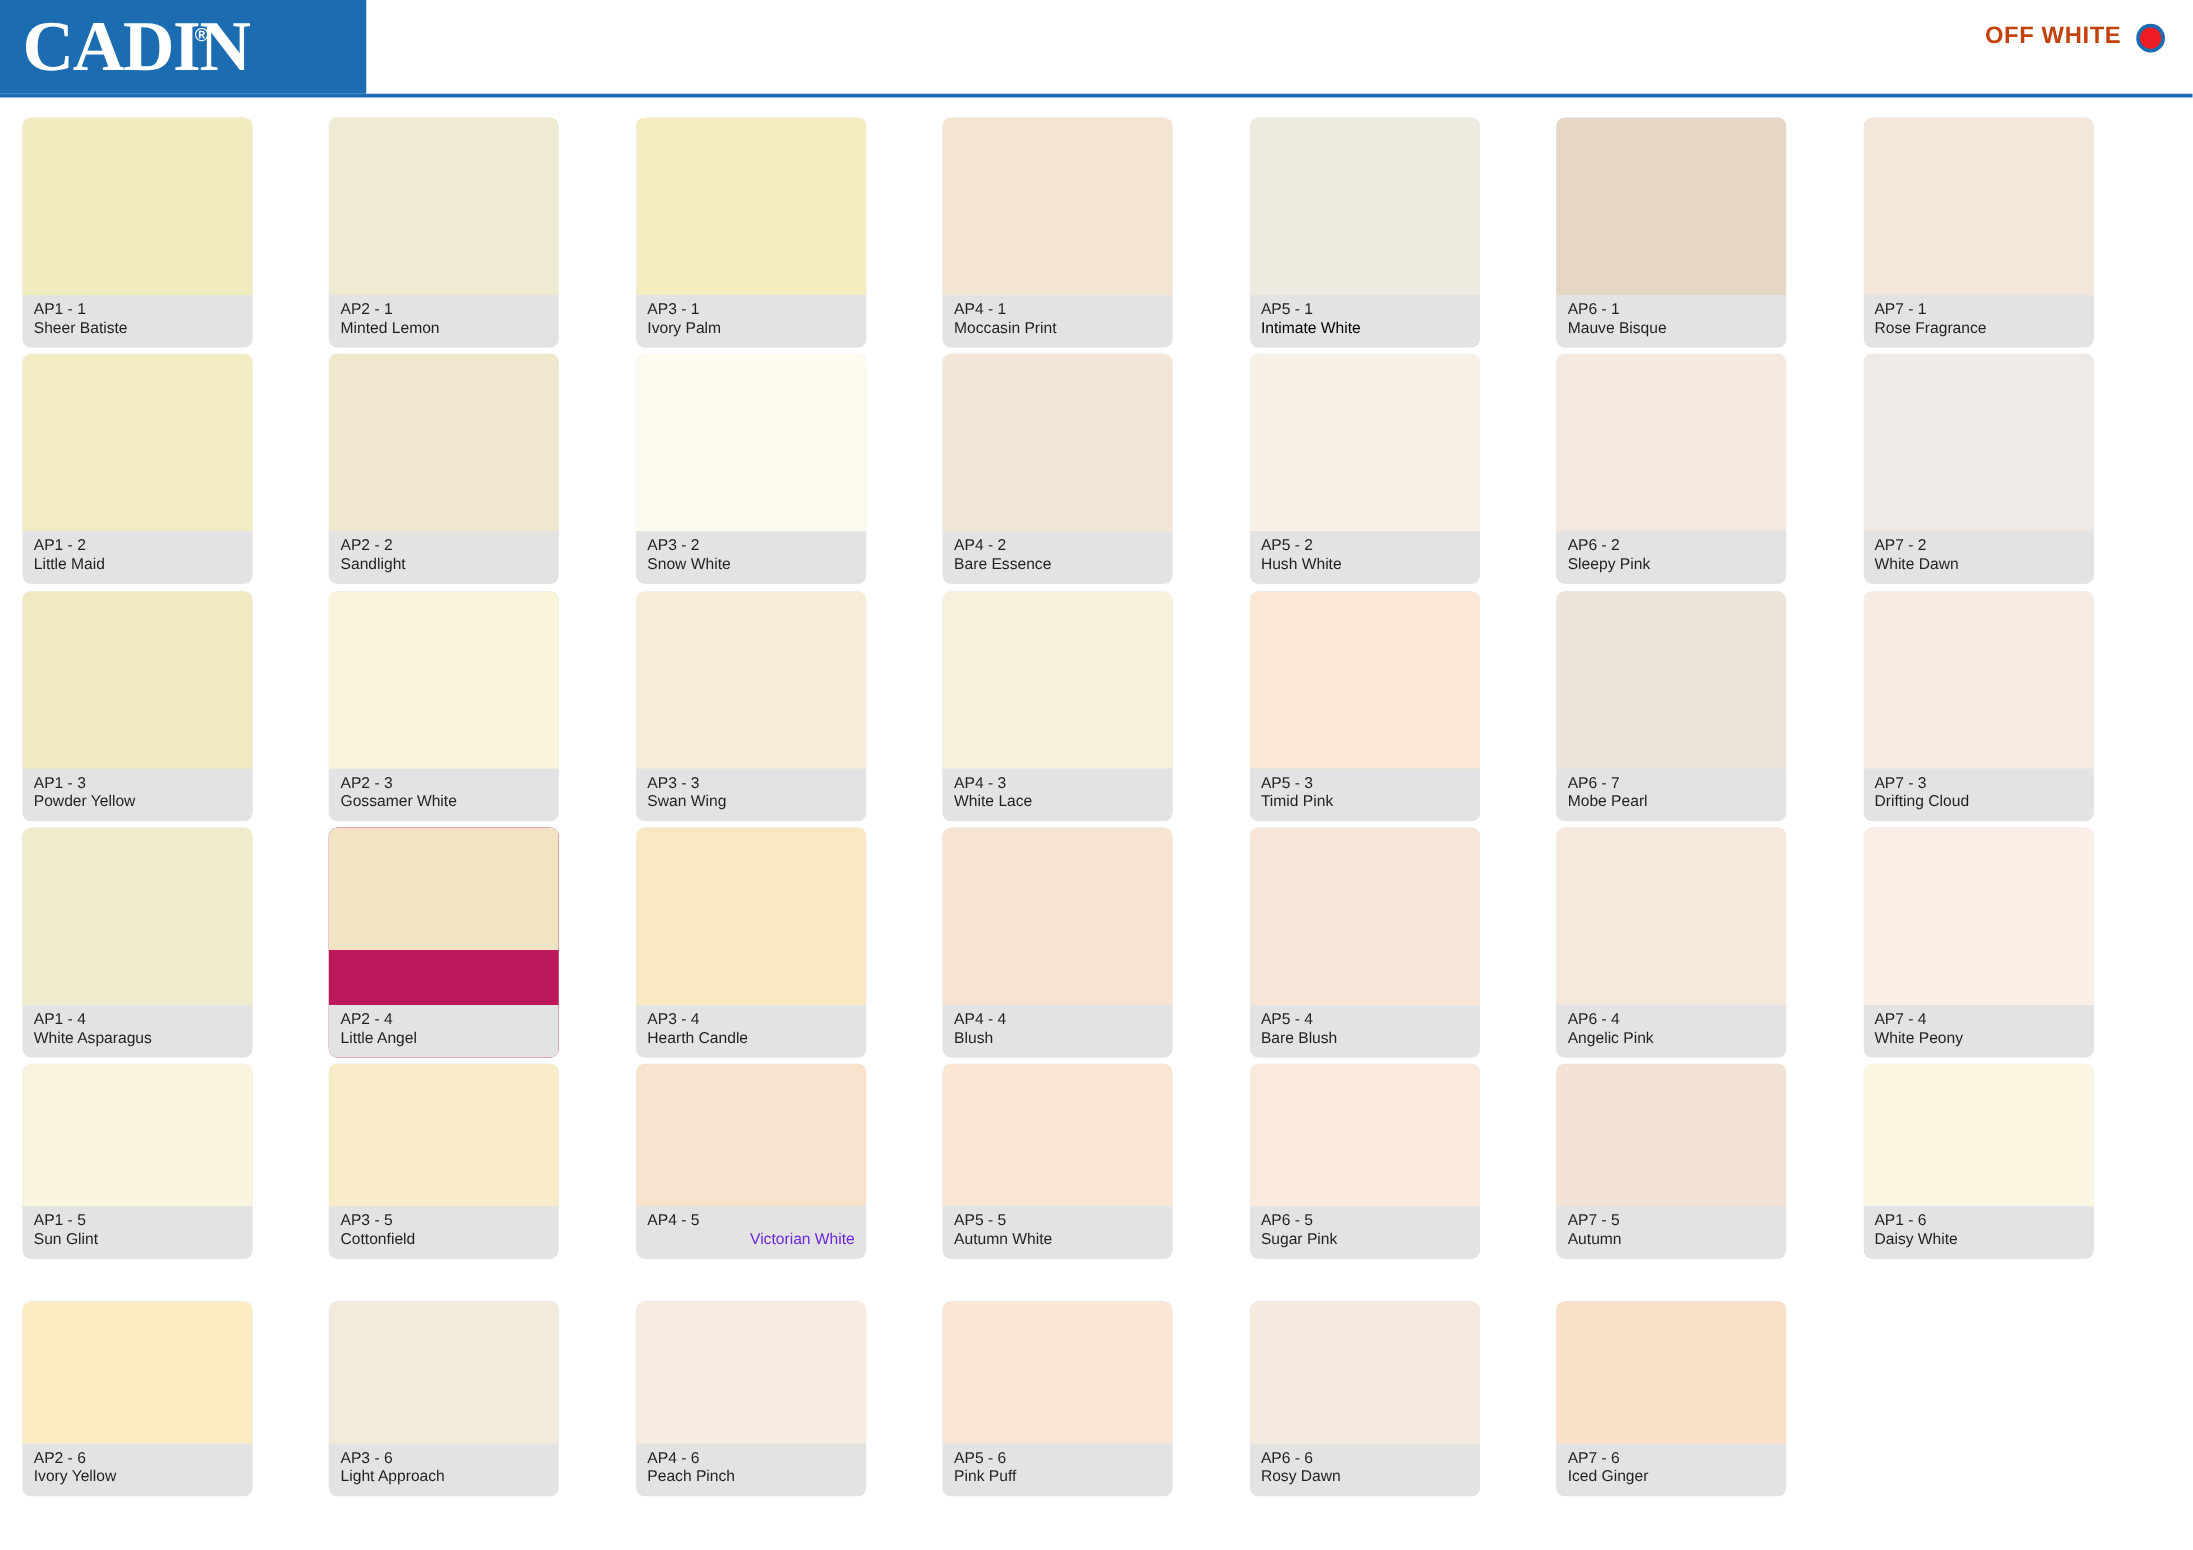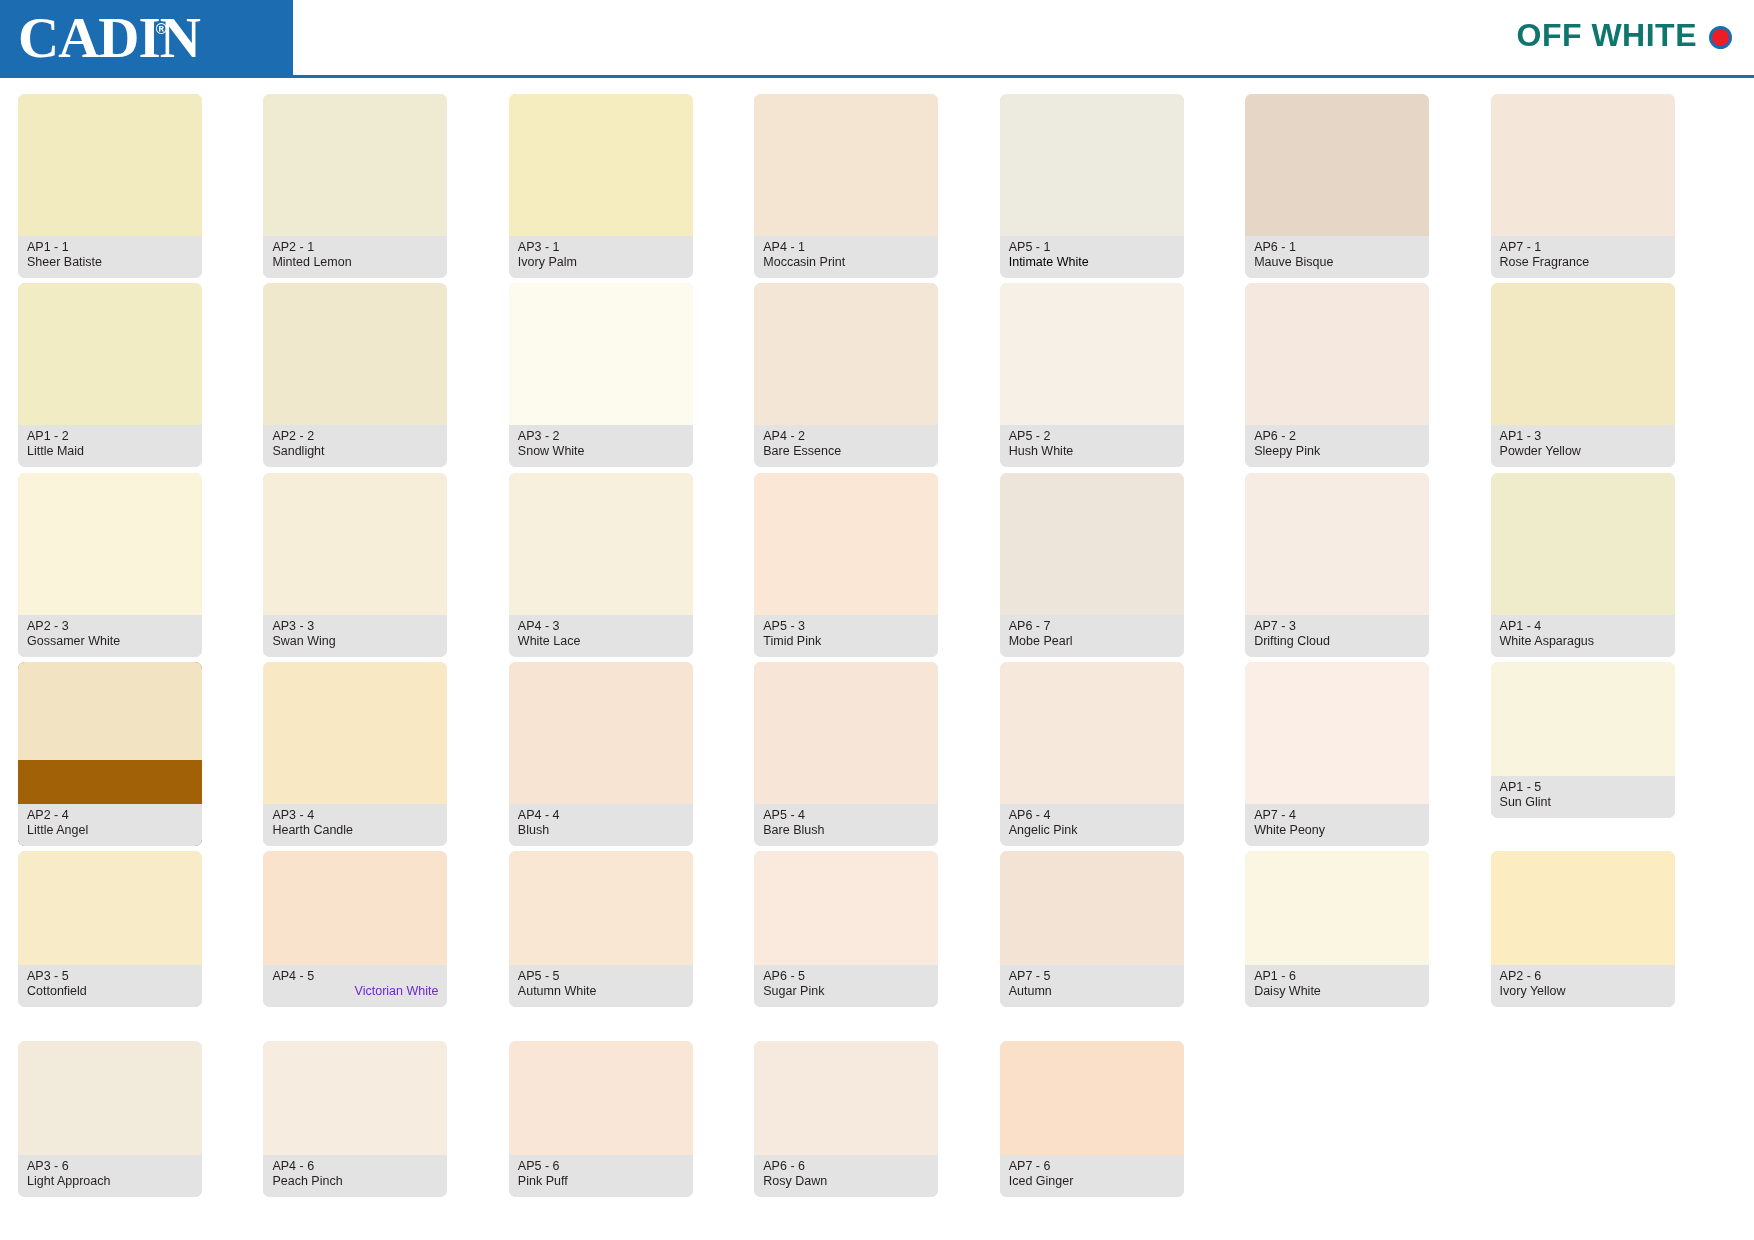--- a/index.html
+++ b/index.html
@@ -58,22 +58,22 @@
     position: absolute;
     right: 22px;
     top: 17px;
     display: flex;
     align-items: center;
     gap: 12px;
   }
   #header-title {
     font-family: "Liberation Sans", sans-serif;
     font-weight: bold;
-    font-size: 32px;
-    color: #0f766e;
+    font-size: 19px;
+    color: #c2410c;
     letter-spacing: 0.5px;
     text-align: right;
   }
   #header-dot {
     width: 23px;
     height: 23px;
     border-radius: 50%;
     border: 3px solid #1b6cb0;
     background: #ee1c25;
     box-sizing: border-box;
@@ -266,20 +266,29 @@
     </div>
     <div class="swatch-cell row-2">
       <div class="swatch" style="background: rgb(227, 227, 227);">
         <div class="swatch-color" style="background: rgb(245, 232, 222);"></div>
         <div class="swatch-label" style="background: rgb(227, 227, 227);">
           <div class="swatch-code" style="color: rgb(35, 31, 32);">AP6 - 2</div>
           <div class="swatch-name" style="color: rgb(35, 31, 32);">Sleepy Pink</div>
         </div>
       </div>
     </div>
+    <div class="swatch-cell row-2">
+      <div class="swatch" style="background: rgb(227, 227, 227);">
+        <div class="swatch-color" style="background: rgb(239, 234, 230);"></div>
+        <div class="swatch-label" style="background: rgb(227, 227, 227);">
+          <div class="swatch-code" style="color: rgb(35, 31, 32);">AP7 - 2</div>
+          <div class="swatch-name" style="color: rgb(35, 31, 32);">White Dawn</div>
+        </div>
+      </div>
+    </div>
     <div class="swatch-cell row-3">
       <div class="swatch" style="background: rgb(227, 227, 227);">
         <div class="swatch-color" style="background: rgb(242, 233, 194);"></div>
         <div class="swatch-label" style="background: rgb(227, 227, 227);">
           <div class="swatch-code" style="color: rgb(35, 31, 32);">AP1 - 3</div>
           <div class="swatch-name" style="color: rgb(35, 31, 32);">Powder Yellow</div>
         </div>
       </div>
     </div>
     <div class="swatch-cell row-3">
@@ -339,21 +348,21 @@
     <div class="swatch-cell row-4">
       <div class="swatch" style="background: rgb(227, 227, 227);">
         <div class="swatch-color" style="background: rgb(238, 236, 203);"></div>
         <div class="swatch-label" style="background: rgb(227, 227, 227);">
           <div class="swatch-code" style="color: rgb(35, 31, 32);">AP1 - 4</div>
           <div class="swatch-name" style="color: rgb(35, 31, 32);">White Asparagus</div>
         </div>
       </div>
     </div>
     <div class="swatch-cell row-4">
-      <div class="swatch" style="background: #a16207; gap: 44px;">
+      <div class="swatch" style="background: #be185d; gap: 44px;">
         <div class="swatch-color" style="background: rgb(242, 227, 194);"></div>
         <div class="swatch-label" style="background: rgb(227, 227, 227);">
           <div class="swatch-code" style="color: rgb(35, 31, 32);">AP2 - 4</div>
           <div class="swatch-name" style="color: rgb(35, 31, 32);">Little Angel</div>
         </div>
       </div>
     </div>
     <div class="swatch-cell row-4">
       <div class="swatch" style="background: rgb(227, 227, 227);">
         <div class="swatch-color" style="background: rgb(248, 233, 196);"></div>

